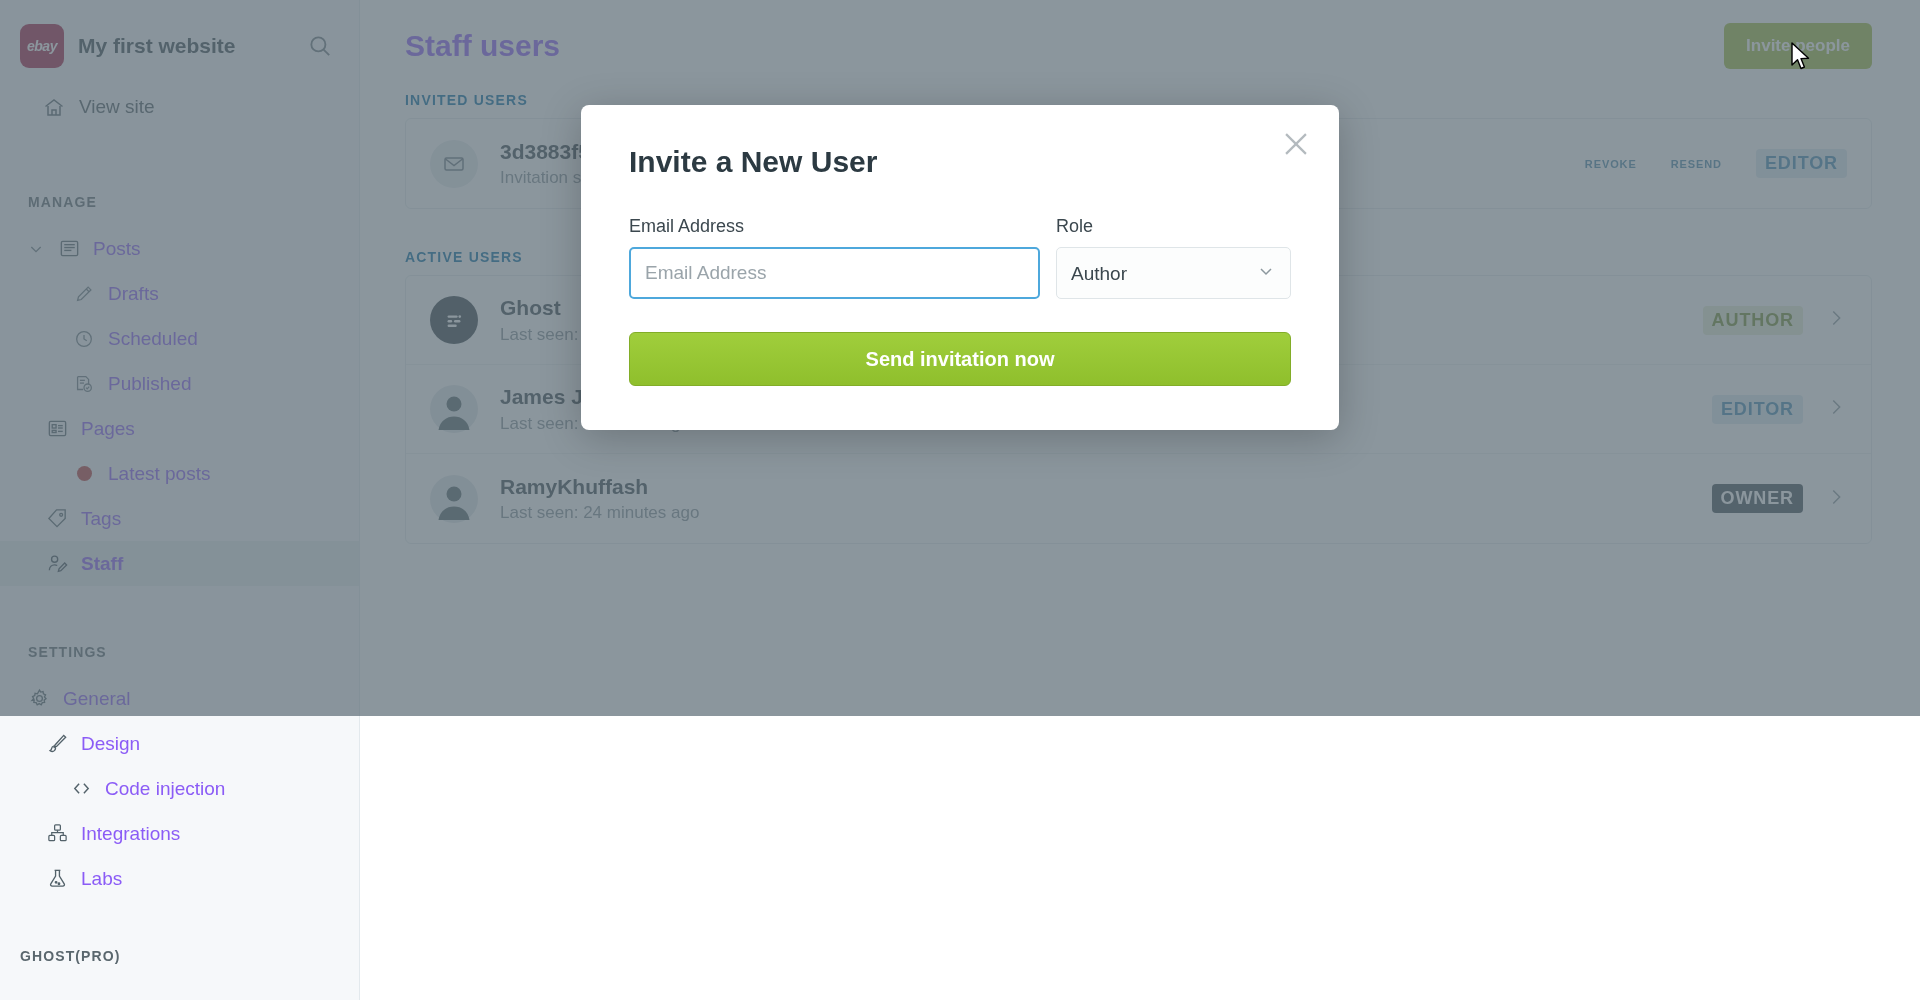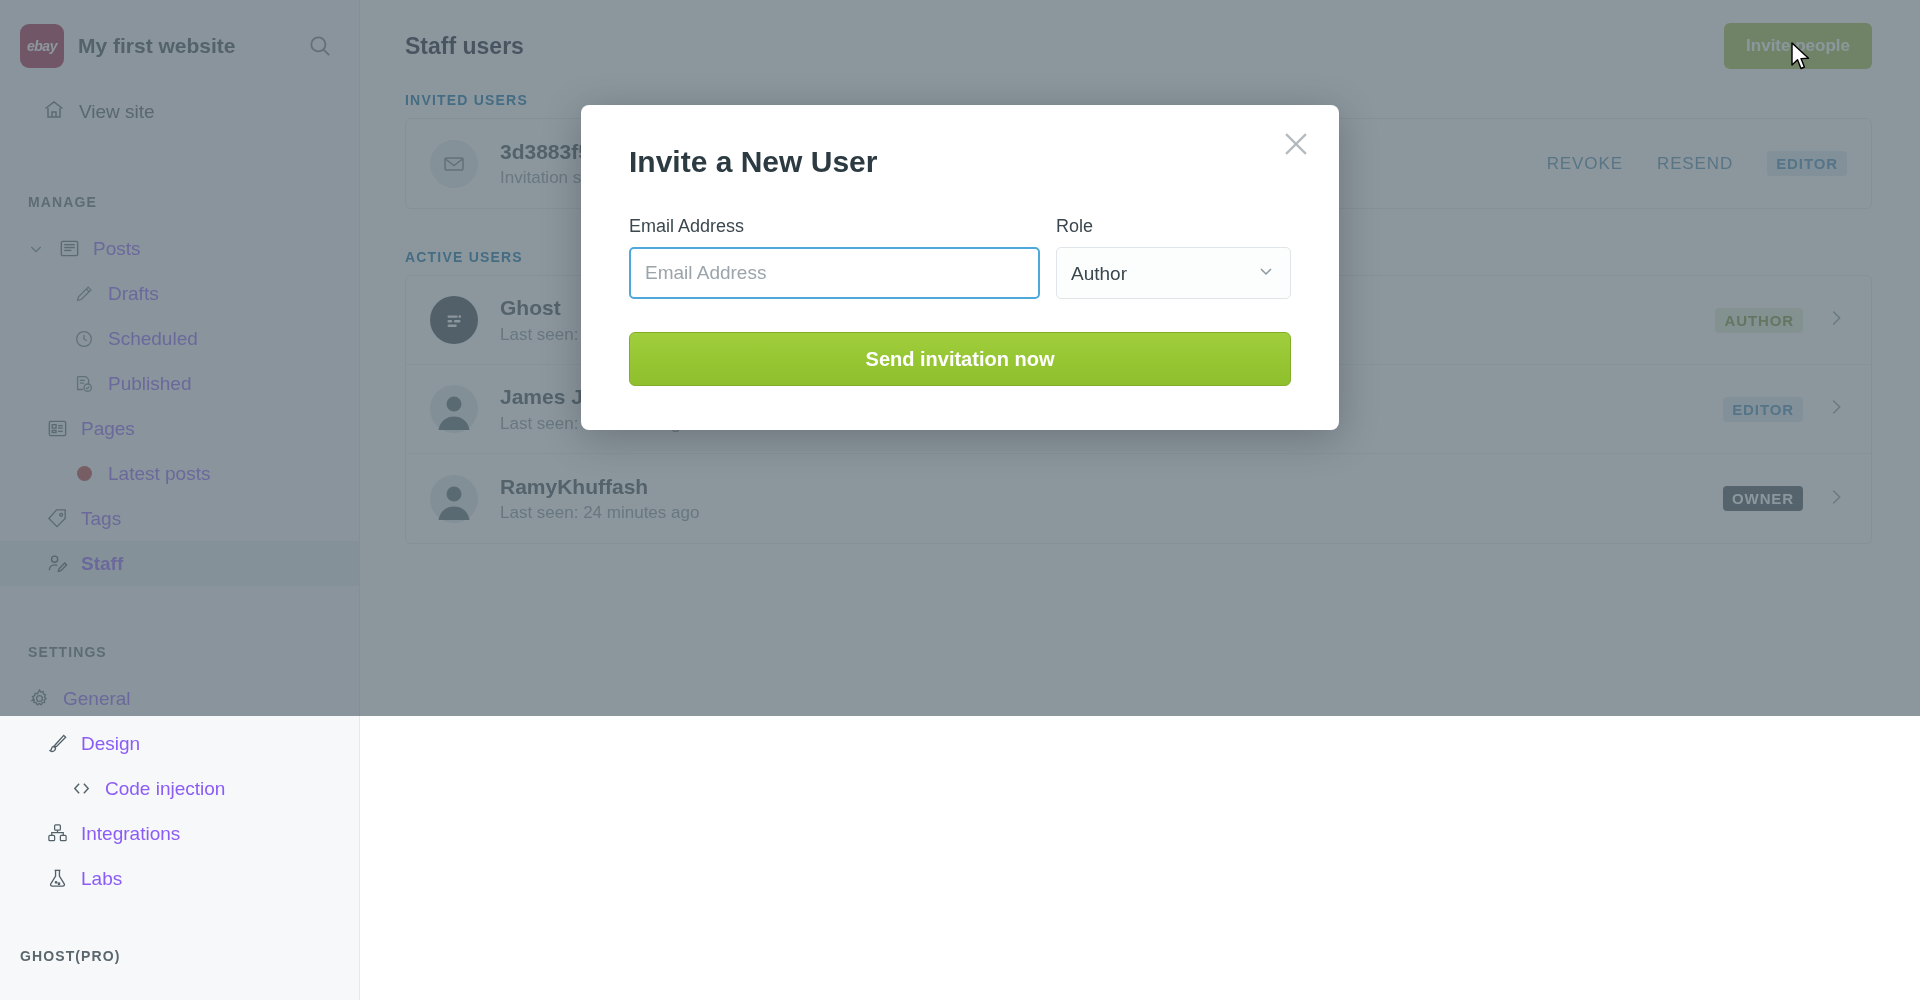--- a/index.html
+++ b/index.html
@@ -30,21 +30,21 @@
     color: #fff; font-size: 14px; font-weight: 700; letter-spacing: -0.5px;
     font-style: italic;
   }
   .sb-title {
     margin-left: 14px; font-size: 21px; font-weight: 700; color: #36454d;
     flex: 1 1 auto; white-space: nowrap;
   }
   .sb-search { width: 26px; height: 26px; flex: 0 0 26px; opacity: .85; }
 
   .sb-viewsite {
-    display: flex; align-items: center; gap: 13px;
+    display: flex; gap: 13px;
     padding: 4px 20px 4px 42px; height: 40px;
     color: #49565d; font-size: 19px;
   }
 
   .sb-section {
     font-size: 14px; font-weight: 700; letter-spacing: 1.1px;
     color: #5a676e; padding: 0 28px; margin-top: 58px; margin-bottom: 16px;
   }
   .sb-section.first { margin-top: 62px; }
 
@@ -64,21 +64,21 @@
     position: absolute; bottom: 0; left: 0; right: 0;
     padding: 0 20px 36px 20px;
   }
   .sb-foot .lbl { font-size: 14px; font-weight: 700; letter-spacing: 1.1px; color: #5a676e; }
 
   
   .main { flex: 1 1 auto; height: 1000px; position: relative; background: #fff; padding: 0 30px; }
   .main-head {
     display: flex; align-items: center; height: 92px; padding: 0 18px 0 15px;
   }
-  .page-title { font-size: 23px; font-weight: 700; color: #0f172a; flex: 1 1 auto; }
+  .page-title { font-size: 30px; font-weight: 700; color: #8b5cf6; flex: 1 1 auto; }
   .invite-btn {
     background: #9fbb3a; color: #fff; border: none; border-radius: 6px;
     font-size: 17px; font-weight: 700; padding: 13px 22px; cursor: pointer;
     font-family: inherit;
   }
 
   .list-label {
     font-size: 14px; font-weight: 700; letter-spacing: 1.2px; color: #0369a1;
     padding: 0 18px 0 15px; margin-bottom: 10px;
   }
@@ -98,23 +98,23 @@
     display: flex; align-items: center; justify-content: center; margin-right: 22px; }
   .avatar.mail { background: #e6ebee; }
   .avatar.ghost { background: #323f46; }
   .avatar.person { background: #dfe6e9; }
 
   .row-texts { flex: 1 1 auto; min-width: 0; }
   .row-name { font-size: 21px; font-weight: 700; color: #37444b; line-height: 1.25; }
   .row-sub { font-size: 17px; color: #838f96; margin-top: 3px; }
 
   .row-actions { display: flex; align-items: center; gap: 34px; }
-  .act-link { font-size: 17px; font-weight: 400; letter-spacing: .9px; color: #4a87a8; cursor: pointer; }
-
-  .badge { font-size: 15px; font-weight: 700; letter-spacing: .9px;
+  .act-link { font-size: 11px; font-weight: 700; letter-spacing: .9px; color: #4a87a8; cursor: pointer; }
+
+  .badge { font-size: 18px; font-weight: 700; letter-spacing: .9px;
     padding: 4px 9px; border-radius: 4px; }
   .badge.editor { color: #3d87b0; background: #dce9f0; }
   .badge.author { color: #6f8b2e; background: #e6edd3; }
   .badge.owner  { color: #ffffff; background: #3b4950; }
 
   .chev-right { width: 22px; margin-left: 22px; flex: 0 0 22px; }
 
   
   .overlay {
     position: absolute; inset: 0;

